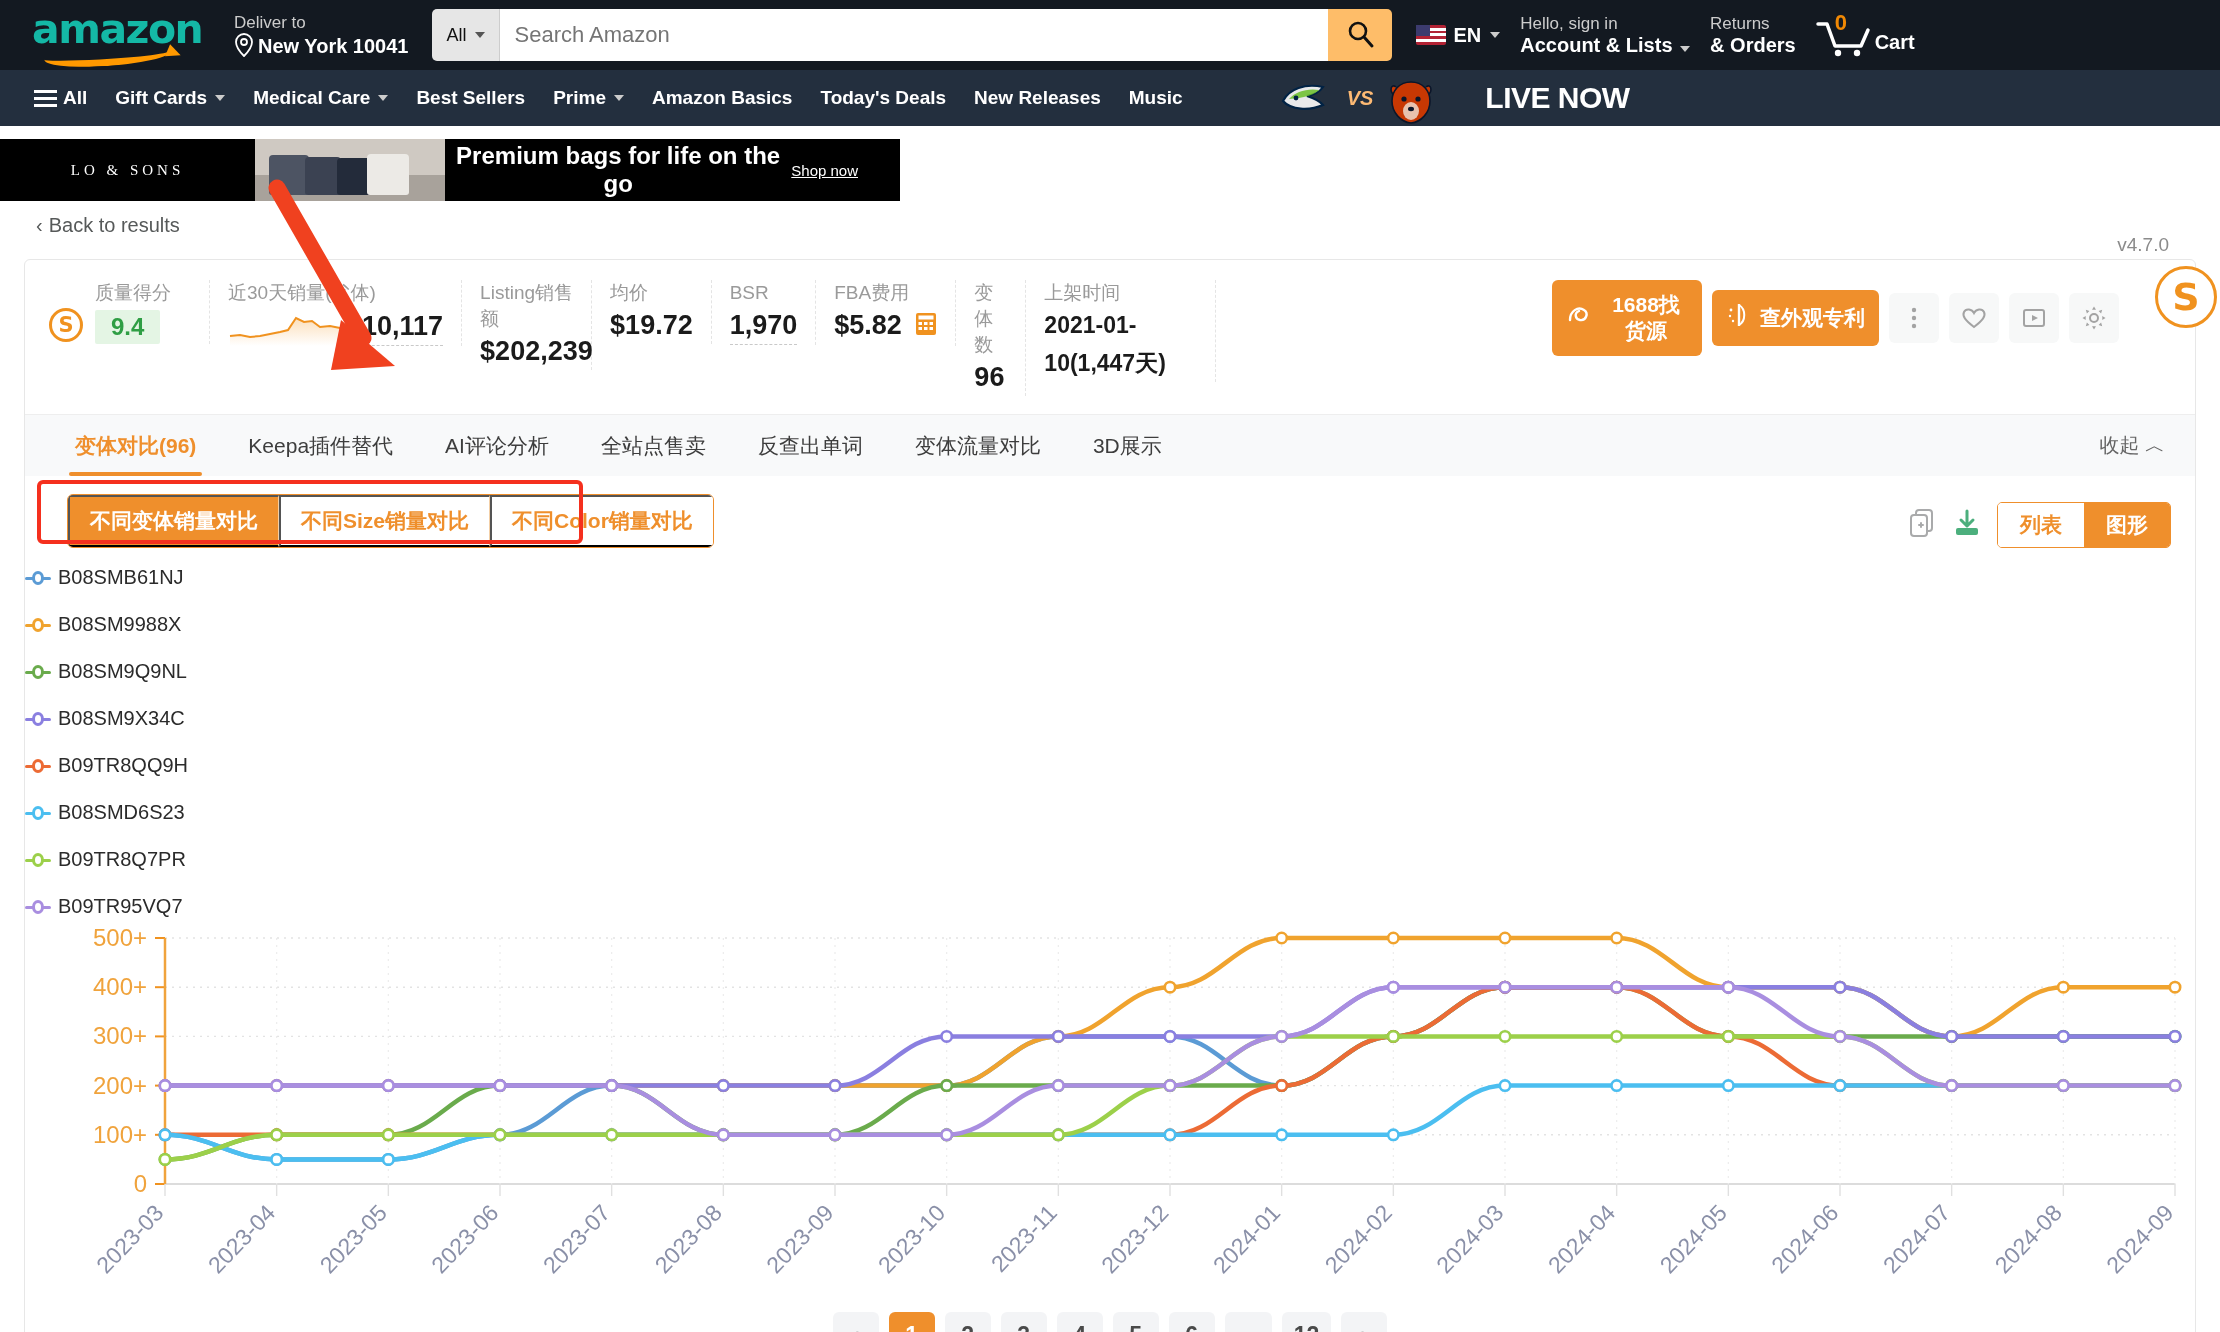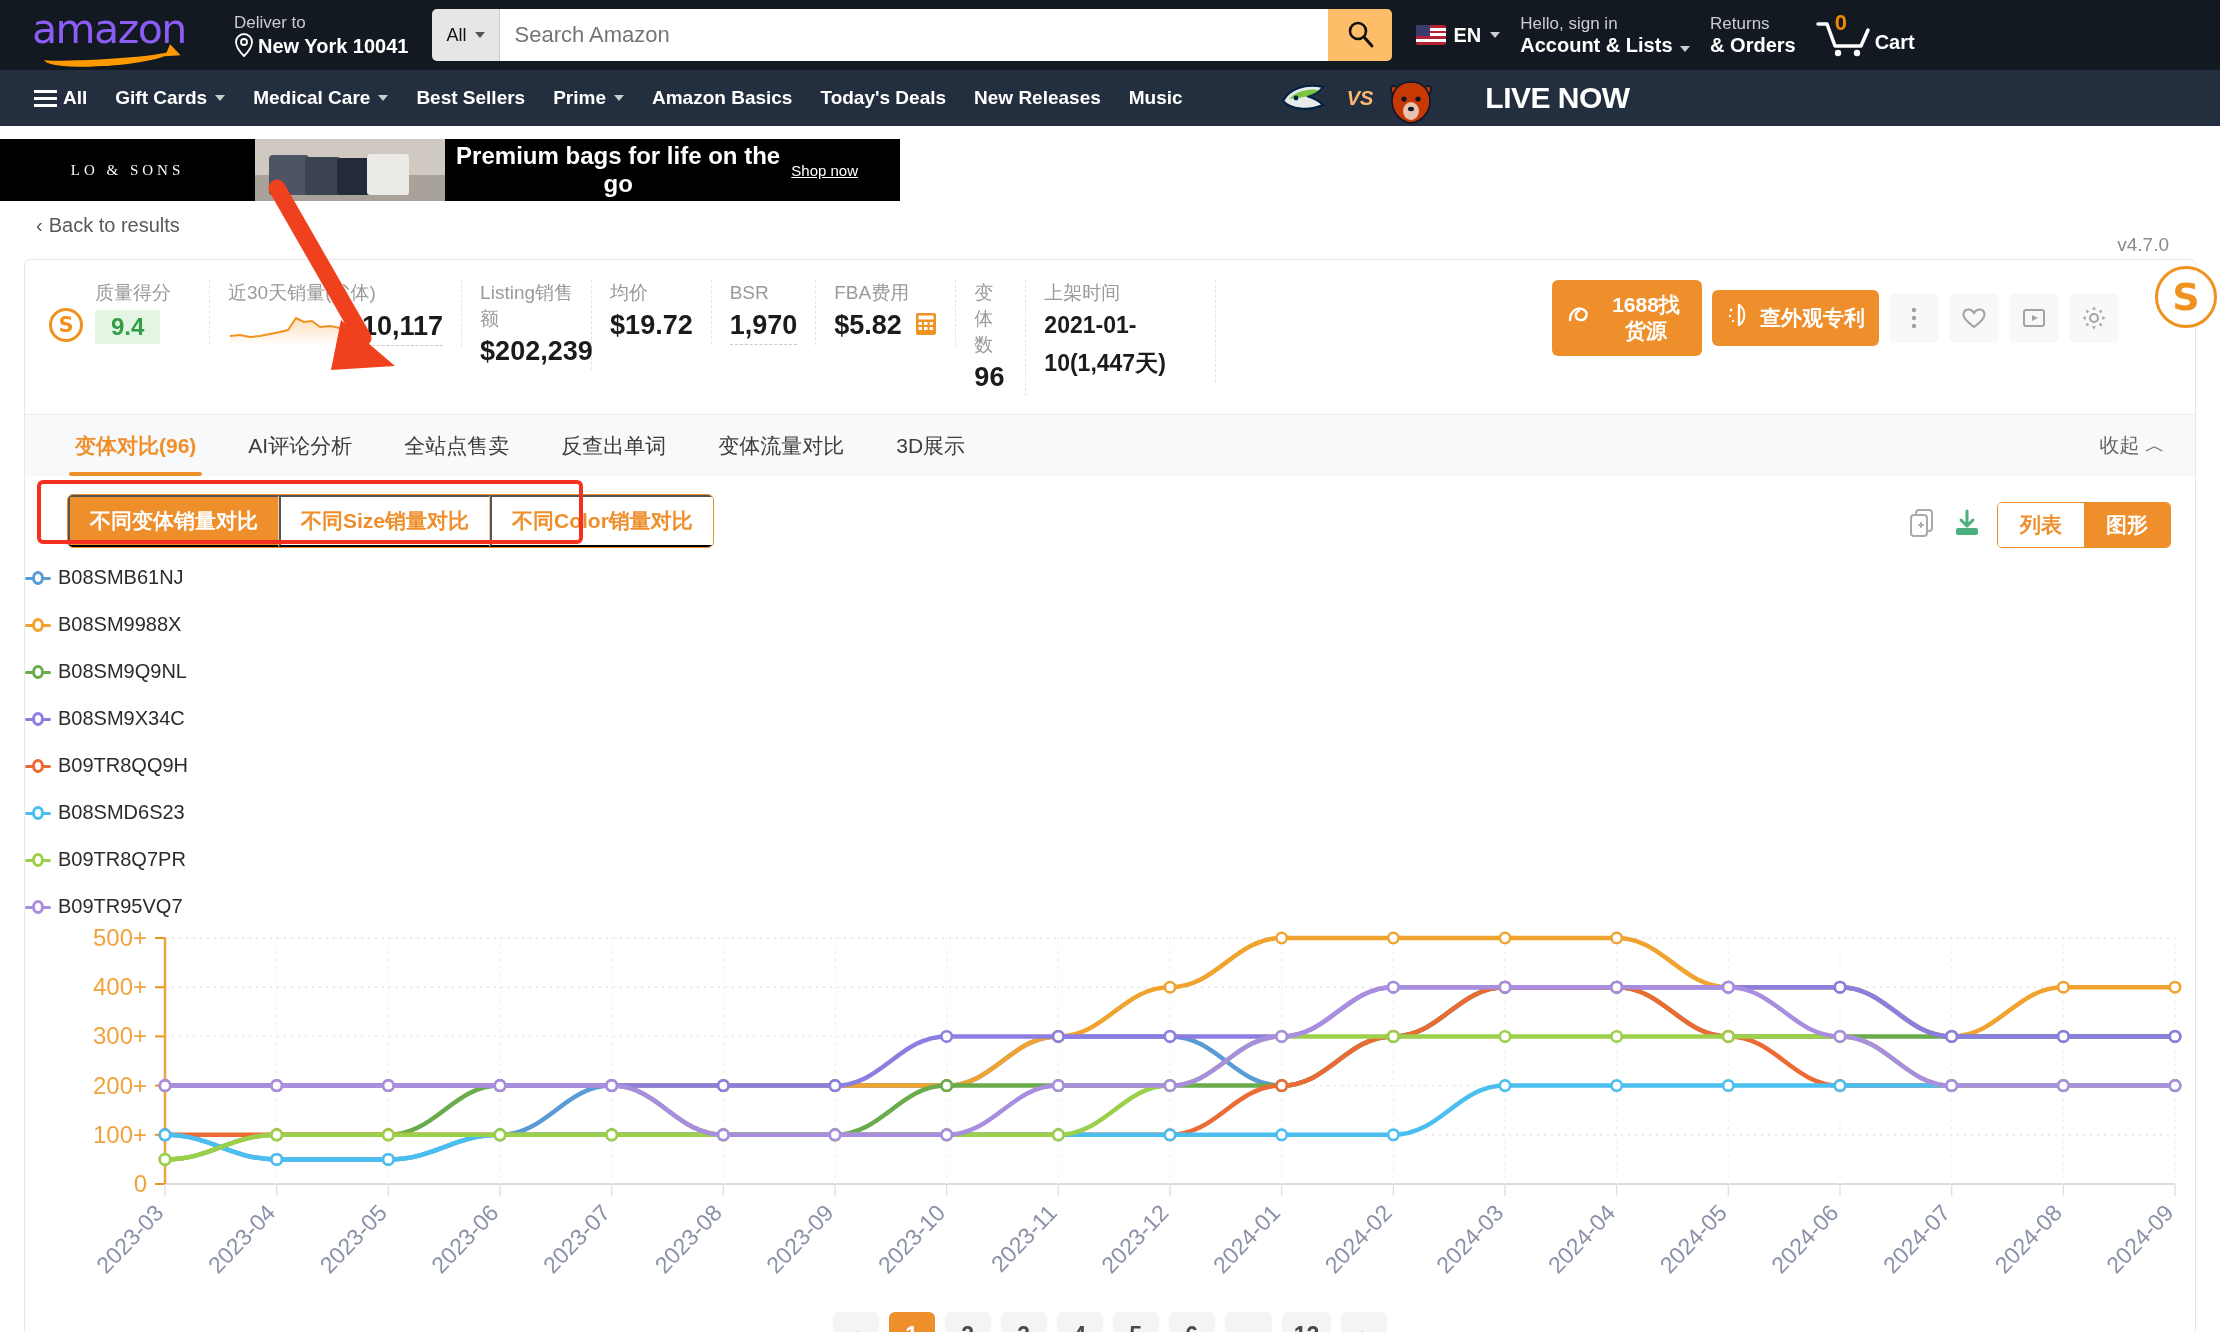--- a/index.html
+++ b/index.html
@@ -24,23 +24,23 @@
   .amz-logo {
     position: relative;
     width: 182px;
     height: 56px;
     margin-left: 18px;
     margin-right: 10px;
     flex: 0 0 auto;
     cursor: pointer;
   }
   .amz-logo .word {
-    color: #8b5cf6;
+    color: #14b8a6;
     font-size: 41px;
-    font-weight: 400;
+    font-weight: 700;
     letter-spacing: -1.5px;
     line-height: 40px;
     padding-top: 2px;
     font-family: "DejaVu Sans", sans-serif;
   }
   .amz-logo .smile {
     position: absolute;
     left: 12px;
     top: 37px;
     width: 128px;
@@ -603,20 +603,23 @@
             <circle cx="13" cy="13" r="4" fill="none" stroke="#a3a3a3" stroke-width="2"></circle>
             <path d="M13 1.5 l2 3.2 h-4 z M13 24.5 l2 -3.2 h-4 z M1.5 13 l3.2 2 v-4 z M24.5 13 l-3.2 2 v-4 z M4.8 4.8 l3.6 1.1 -2.5 2.5 z M21.2 21.2 l-3.6 -1.1 2.5 -2.5 z M21.2 4.8 l-1.1 3.6 -2.5 -2.5 z M4.8 21.2 l1.1 -3.6 2.5 2.5 z" fill="#a3a3a3"></path>
           </svg>
       </div>
     </div>
   </div>
 
   <div class="ss-tabs">
     <div class="ss-tab active">
         <span>变体对比(96)</span>
+      </div>
+    <div class="ss-tab">
+        <span>Keepa插件替代</span>
       </div>
     <div class="ss-tab">
         <span>AI评论分析</span>
       </div>
     <div class="ss-tab">
         <span>全站点售卖</span>
       </div>
     <div class="ss-tab">
         <span>反查出单词</span>
       </div>

